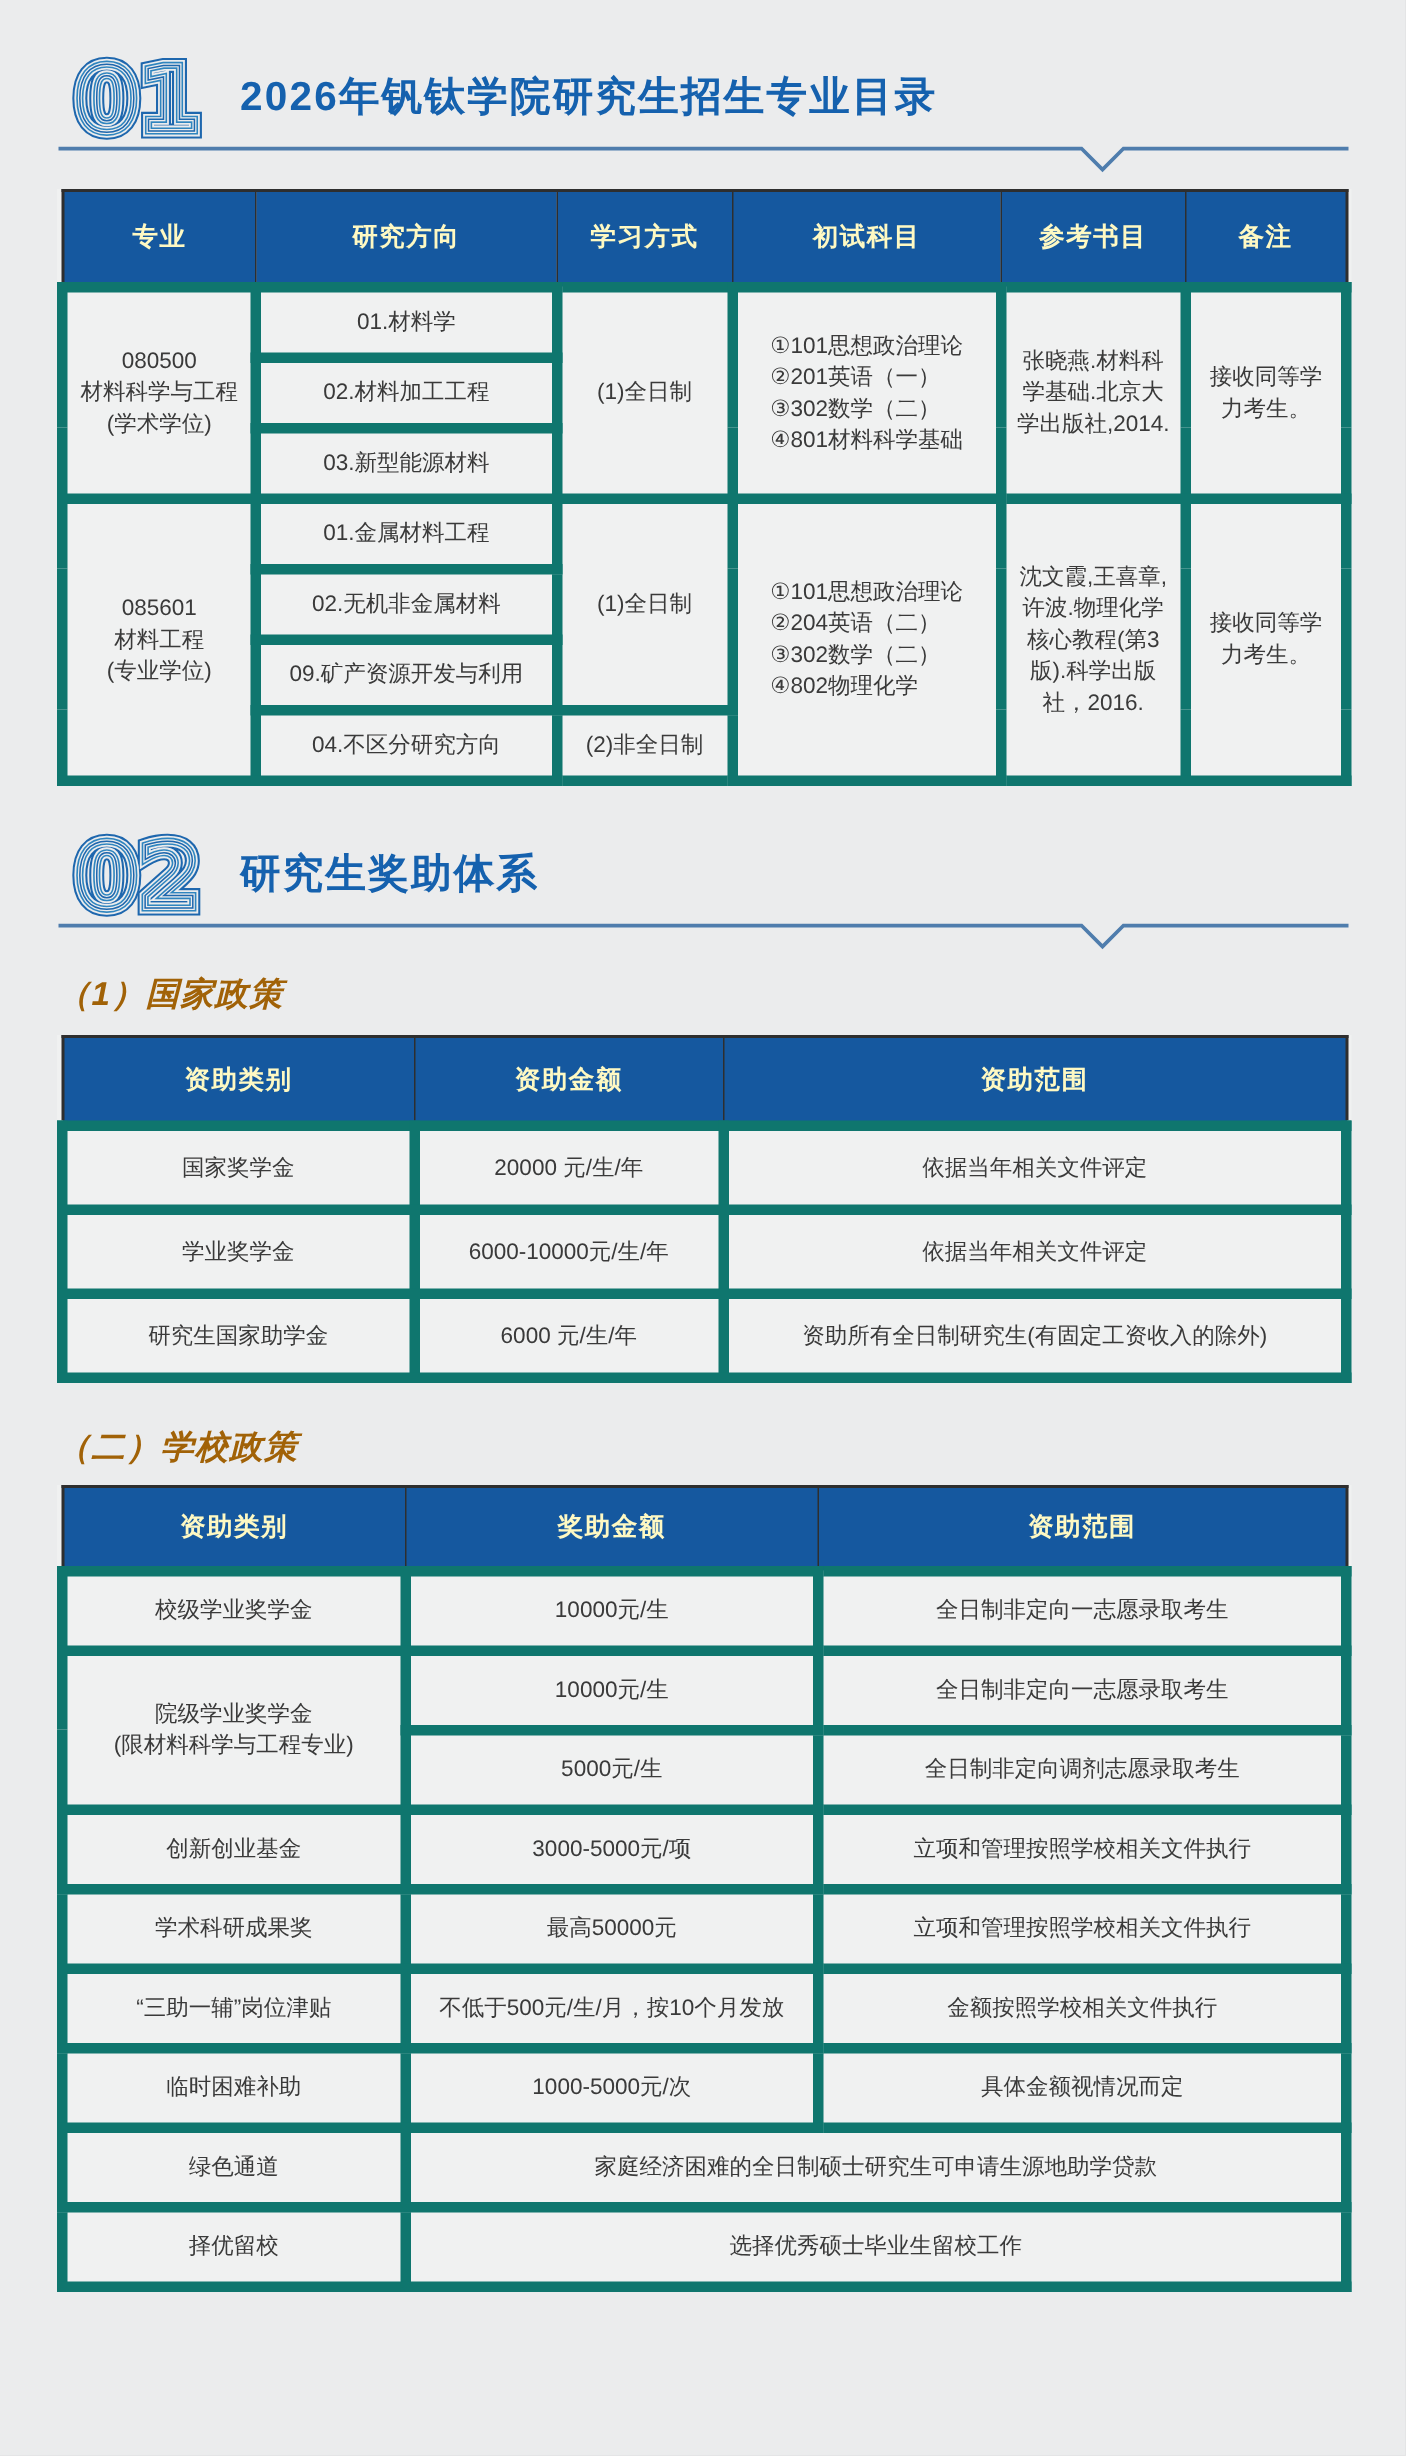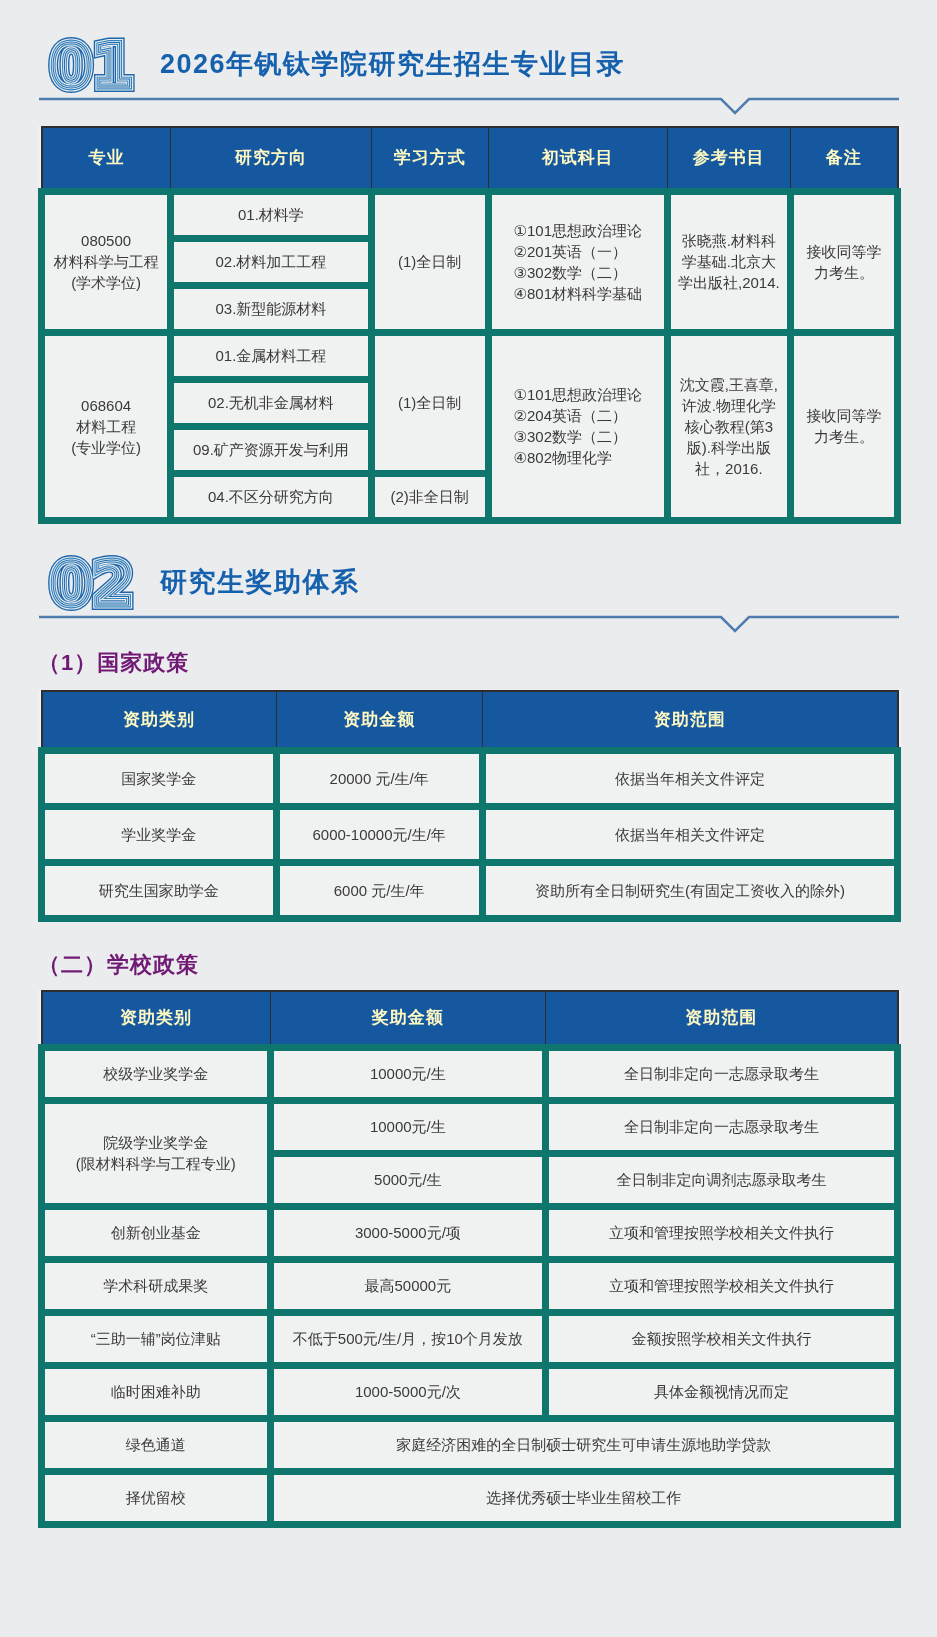--- a/index.html
+++ b/index.html
@@ -26,21 +26,21 @@
   .t1 tbody tr { height:47px; }
 
   
   .t2 thead tr { height:60px; }
   .t2 tbody tr { height:56px; }
 
   
   .t3 thead tr { height:56px; }
   .t3 tbody tr { height:53px; }
 
-  .subhead { font-size:22px; font-weight:bold; color:#701a75; letter-spacing:1px; }
+  .subhead { font-size:22px; font-weight:bold; color:#a16207; letter-spacing:1px;font-style:italic; }
   .mt28 { margin-top:28px; }
   .mt12 { margin-top:12px; }
   .intro { font-size:20px; font-weight:bold; color:#1561ae; line-height:1.45; text-indent:2em; margin-top:4px; letter-spacing:0.5px; }
 </style>
 </head>
 <body>
 
 <div class="page">
   <div class="content">
 
@@ -93,21 +93,21 @@
           <td rowspan="3">张晓燕.材料科学基础.北京大学出版社,2014.</td>
           <td rowspan="3">接收同等学力考生。</td>
         </tr>
         <tr>
           <td>02.材料加工工程</td>
         </tr>
         <tr>
           <td>03.新型能源材料</td>
         </tr>
         <tr>
-          <td rowspan="4" class="pre">068604
+          <td rowspan="4" class="pre">085601
 材料工程
 (专业学位)</td>
           <td>01.金属材料工程</td>
           <td rowspan="3">(1)全日制</td>
           <td rowspan="4"><span class="left-block">①101思想政治理论
 ②204英语（二）
 ③302数学（二）
 ④802物理化学</span></td>
           <td rowspan="4">沈文霞,王喜章,许波.物理化学核心教程(第3版).科学出版社，2016.</td>
           <td rowspan="4">接收同等学力考生。</td>

